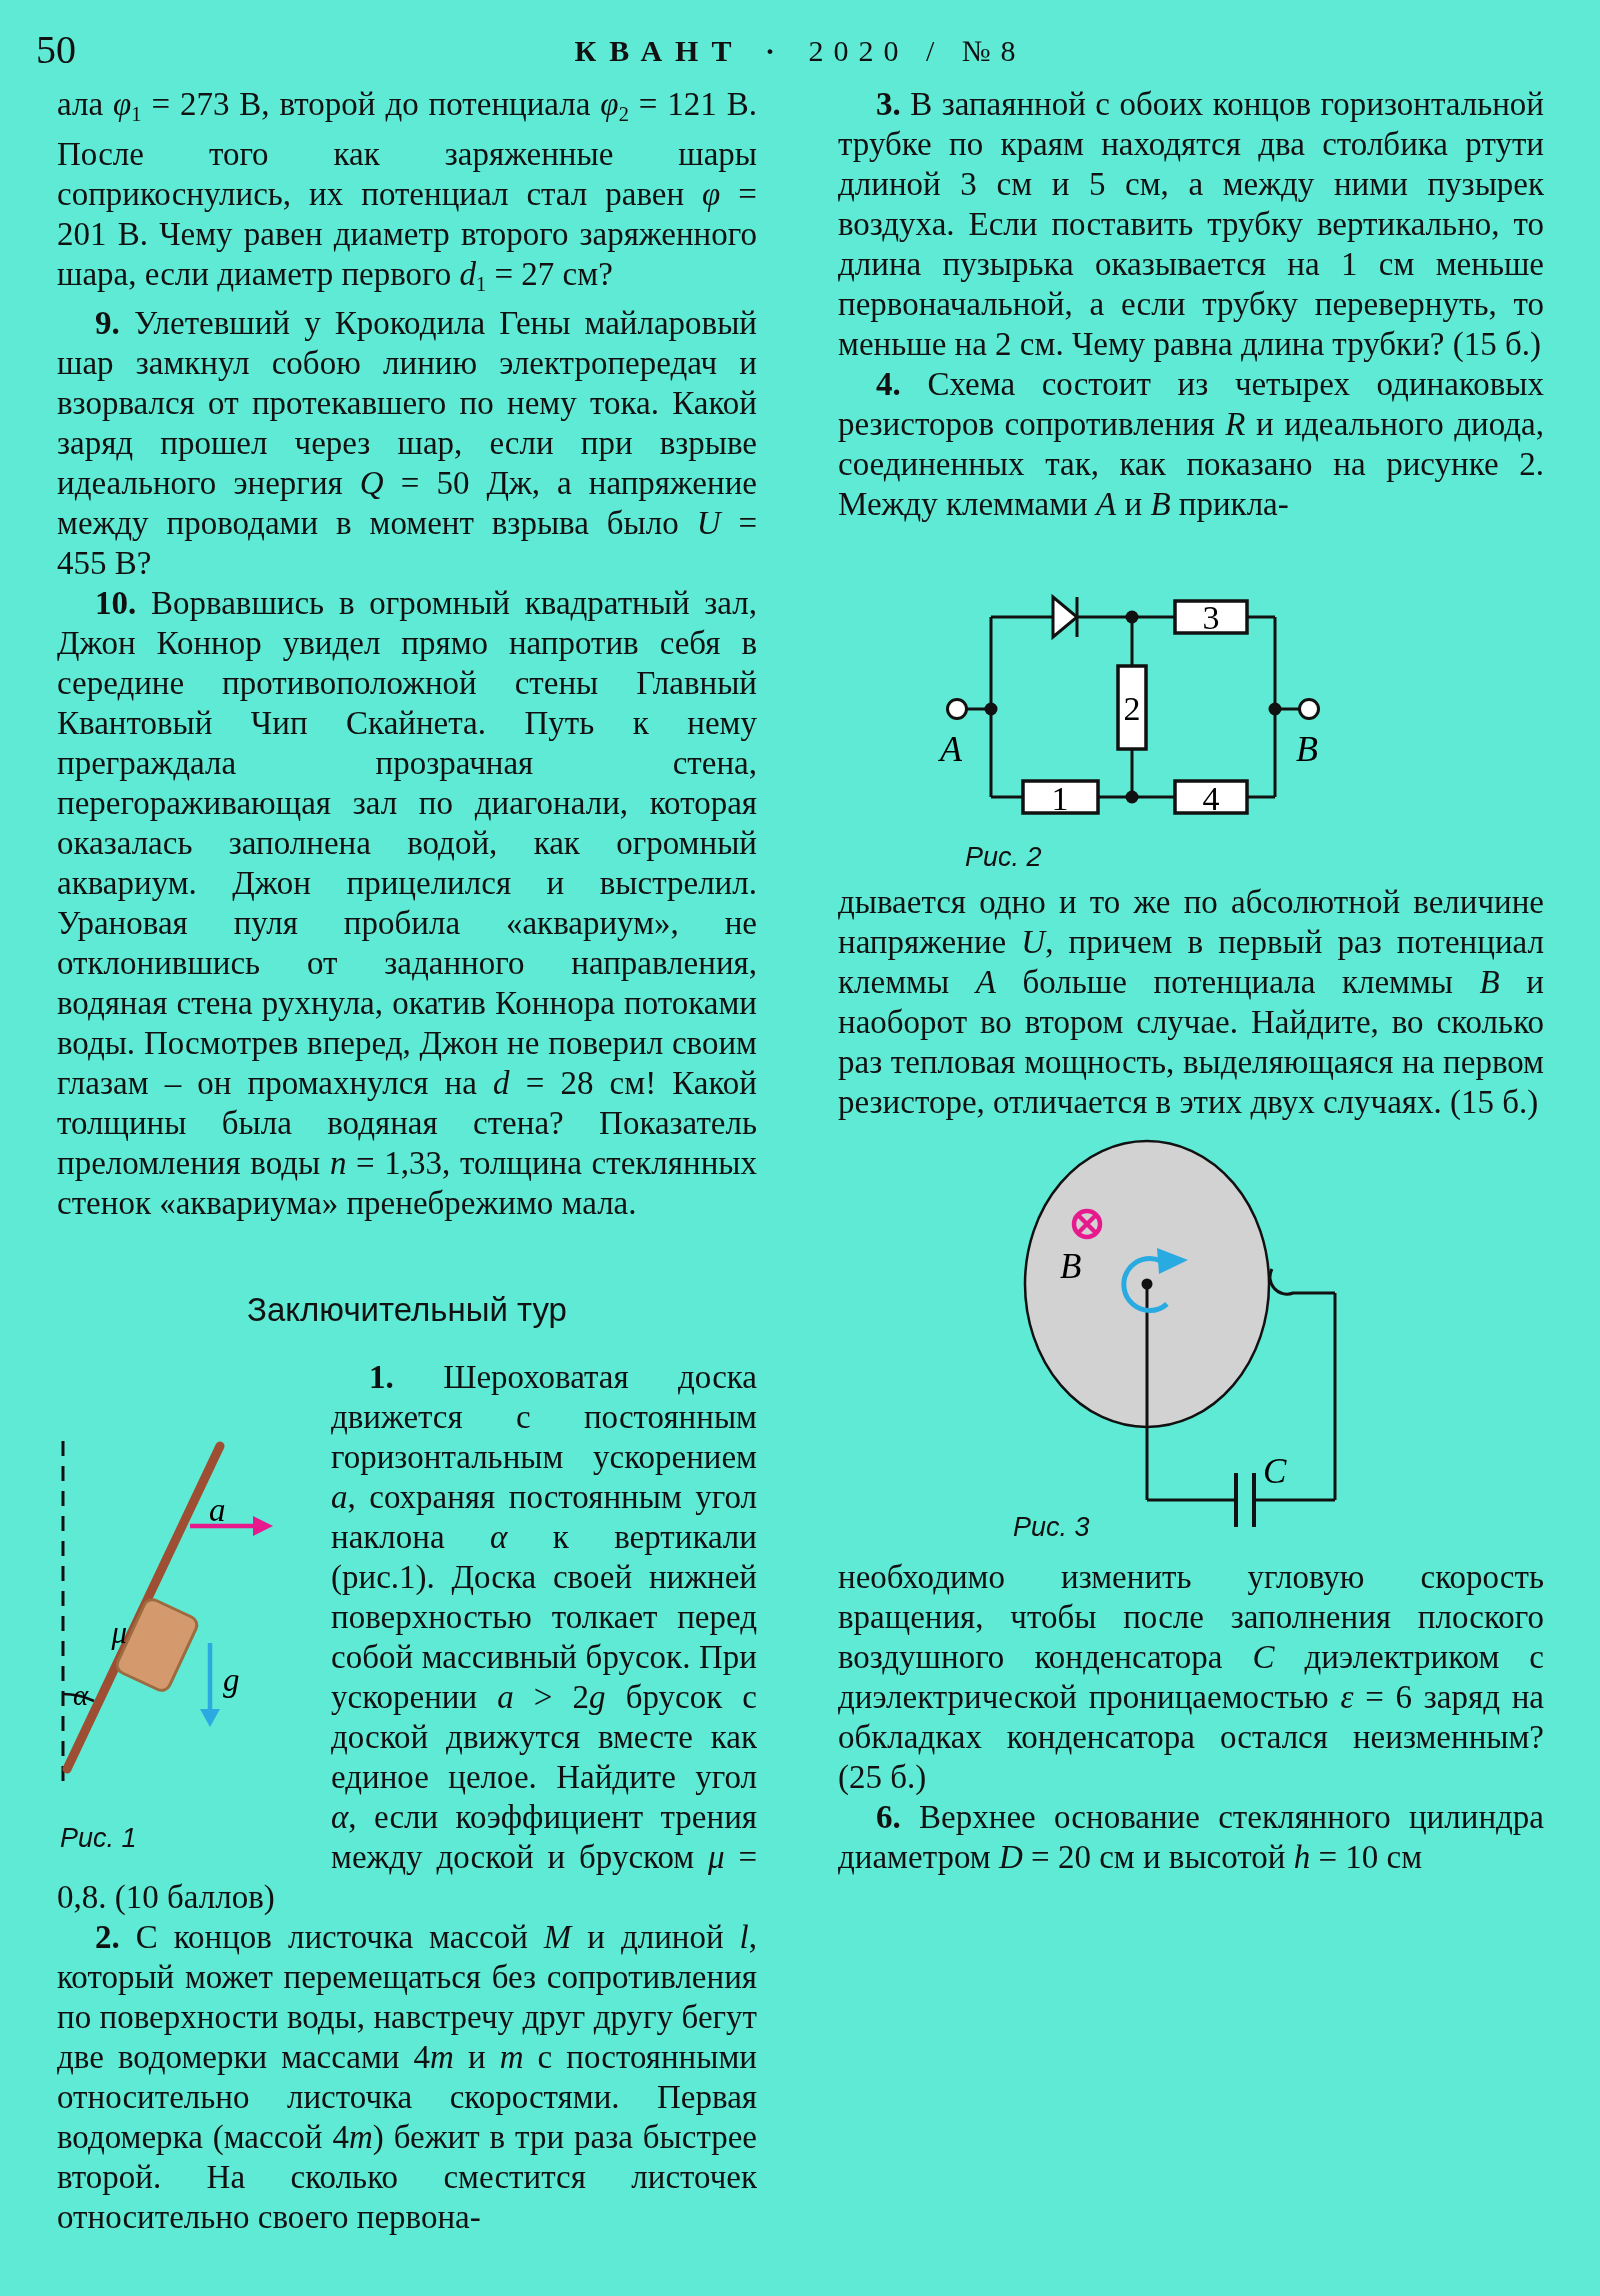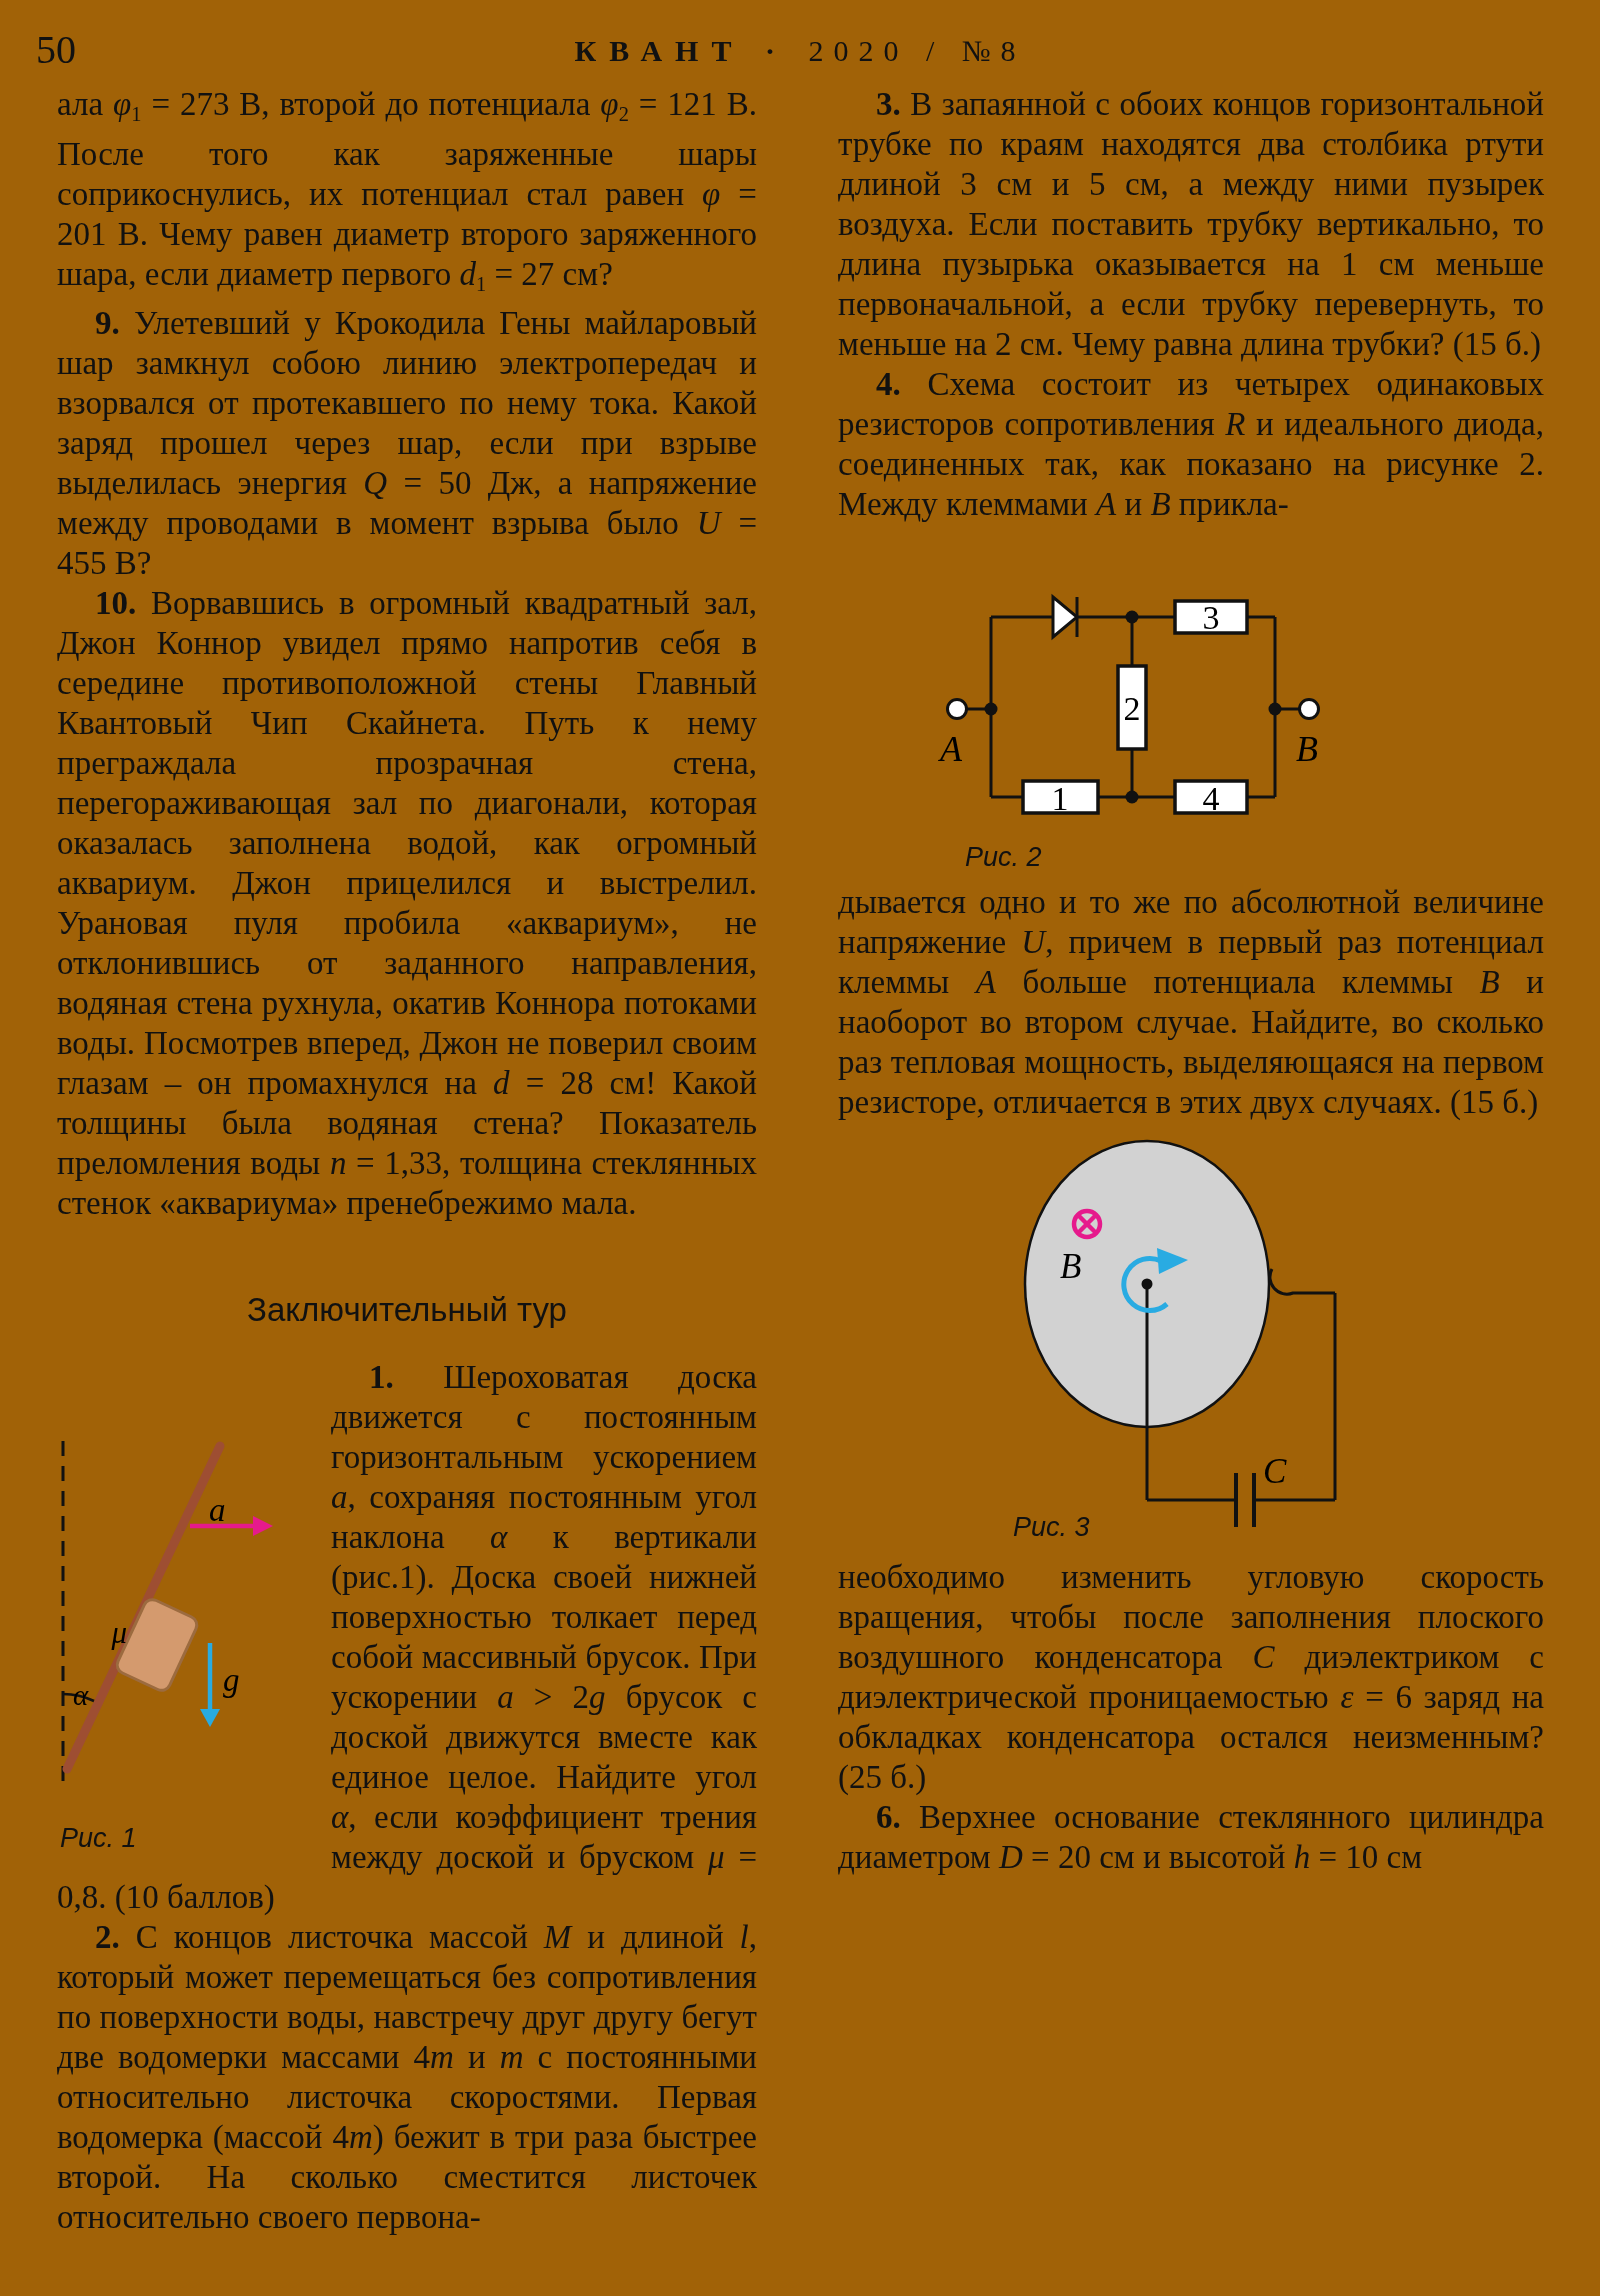--- a/index.html
+++ b/index.html
@@ -1,16 +1,16 @@
 <!DOCTYPE html>
 <html lang="ru"><head>
 <meta charset="utf-8">
 <style>
   html,body{margin:0;padding:0;background:#ffffff;}
-  .page{position:relative;width:1600px;height:2296px;background:#a16207;
+  .page{position:relative;width:1600px;height:2296px;background:#5eead4;
         font-family:"Liberation Serif",serif;color:#111111;overflow:hidden;}
   .page-number{position:absolute;left:36px;top:28px;font-size:40px;line-height:44px;}
   .header{position:absolute;left:0;top:34px;width:100%;text-align:center;
           font-size:30px;font-weight:bold;letter-spacing:13px;white-space:nowrap;}
   .header .issue{font-weight:normal;letter-spacing:10px;}
   .col{position:absolute;top:84px;}
   .col-left{left:57px;width:700px;}
   .col-right{left:838px;width:706px;}
   p{margin:0;font-size:33px;line-height:40px;text-align:justify;text-indent:38px;}
   p.noindent{text-indent:0;}
@@ -40,21 +40,21 @@
   <div class="page-number">50</div>
 
   <div class="header">
     <span>КВАНТ</span>
     <span>·</span>
     <span class="issue">2020 / №8</span>
   </div>
 
   <div class="col col-left">
     <p class="noindent"><span>ала </span><span class="var">φ</span><span class="sub">1</span><span> = 273&nbsp;В, второй до потенциала </span><span class="var">φ</span><span class="sub">2</span><span> = 121&nbsp;В. После того как заряженные шары соприкоснулись, их потенциал стал равен </span><span class="var">φ</span><span> = 201&nbsp;В. Чему равен диаметр второго заряженного шара, если диаметр первого </span><span class="var">d</span><span class="sub">1</span><span> = 27&nbsp;см?</span></p>
-    <p><span class="num">9. </span><span>Улетевший у Крокодила Гены майларовый шар замкнул собою линию электропередач и взорвался от протекавшего по нему тока. Какой заряд прошел через шар, если при взрыве выделилась энергия </span><span class="var">Q</span><span> = 50&nbsp;Дж, а напряжение между проводами в момент взрыва было </span><span class="var">U</span><span> = 455&nbsp;В?</span></p>
+    <p><span class="num">9. </span><span>Улетевший у Крокодила Гены майларовый шар замкнул собою линию электропередач и взорвался от протекавшего по нему тока. Какой заряд прошел через шар, если при взрыве идеального энергия </span><span class="var">Q</span><span> = 50&nbsp;Дж, а напряжение между проводами в момент взрыва было </span><span class="var">U</span><span> = 455&nbsp;В?</span></p>
     <p><span class="num">10. </span><span>Ворвавшись в огромный квадратный зал, Джон Коннор увидел прямо напротив себя в середине противоположной стены Главный Квантовый Чип Скайнета. Путь к нему преграждала прозрачная стена, перегораживающая зал по диагонали, которая оказалась заполнена водой, как огромный аквариум. Джон прицелился и выстрелил. Урановая пуля пробила «аквариум», не отклонившись от заданного направления, водяная стена рухнула, окатив Коннора потоками воды. Посмотрев вперед, Джон не поверил своим глазам – он промахнулся на </span><span class="var">d</span><span> = 28&nbsp;см! Какой толщины была водяная стена? Показатель преломления воды </span><span class="var">n</span><span> = 1,33, толщина стеклянных стенок «аквариума» пренебрежимо мала.</span></p>
 
     <h2 class="round-heading">Заключительный тур</h2>
 
     <p><span class="fig1-float">
           <svg width="250" height="430" viewBox="0 0 250 430">
         <line x1="6" y1="2" x2="6" y2="348" stroke="#111111" stroke-width="3" stroke-dasharray="15 10"></line>
         <line x1="10" y1="330" x2="163" y2="7" stroke-width="9" stroke-linecap="round" stroke="#9e4e32"></line>
         <rect x="60" y="177.5" width="80" height="57" rx="9" transform="rotate(-65 100 206)" stroke-width="3" fill="#d49a6e" stroke="#9c6b3f"></rect>
         <line x1="133" y1="87" x2="198" y2="87" stroke-width="4.5" stroke="#e61a8c"></line>

